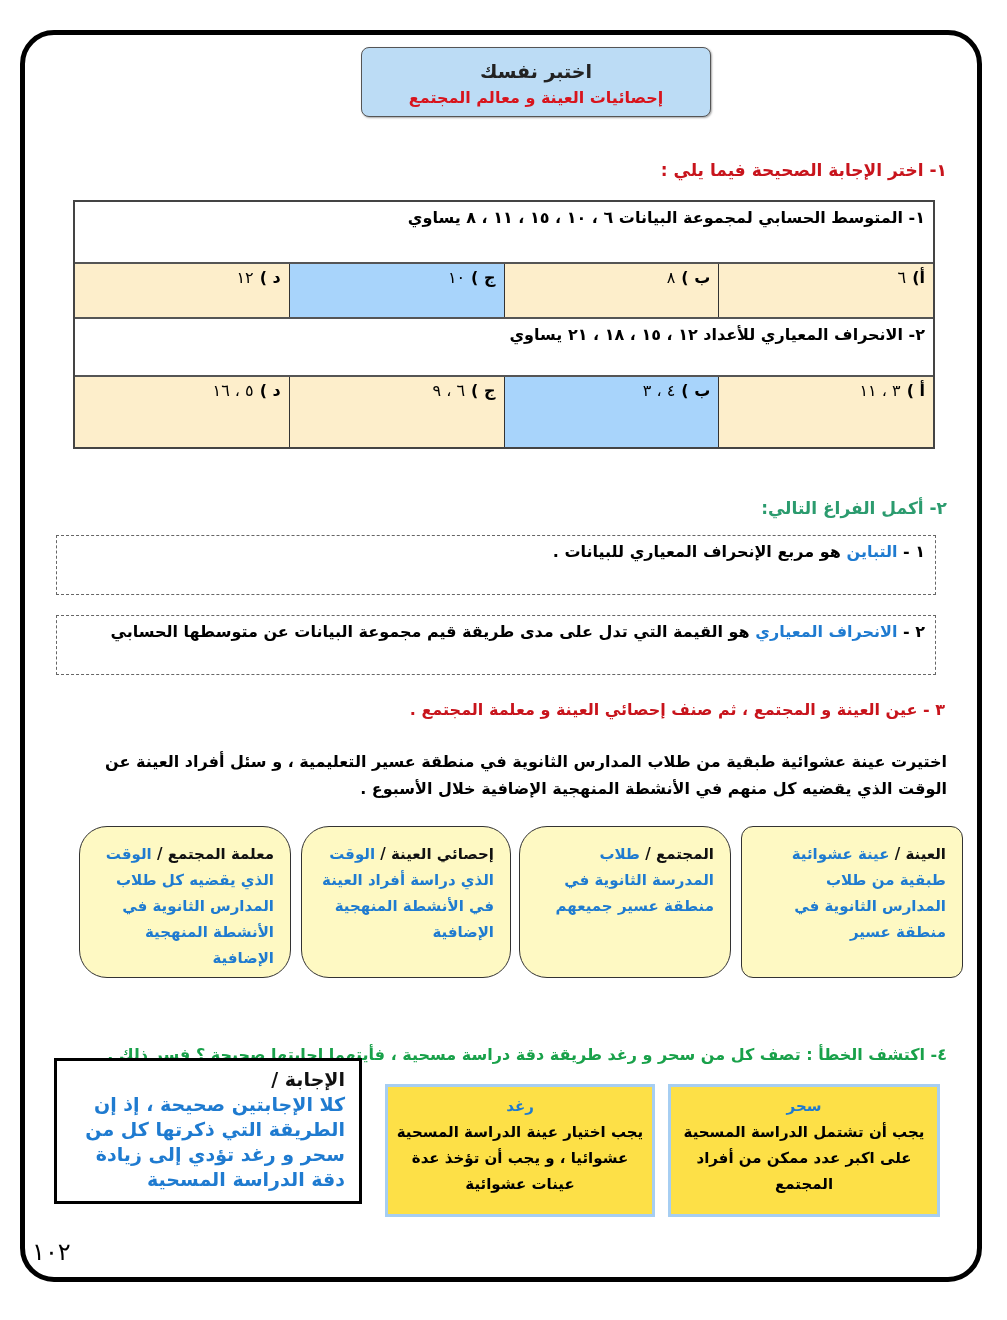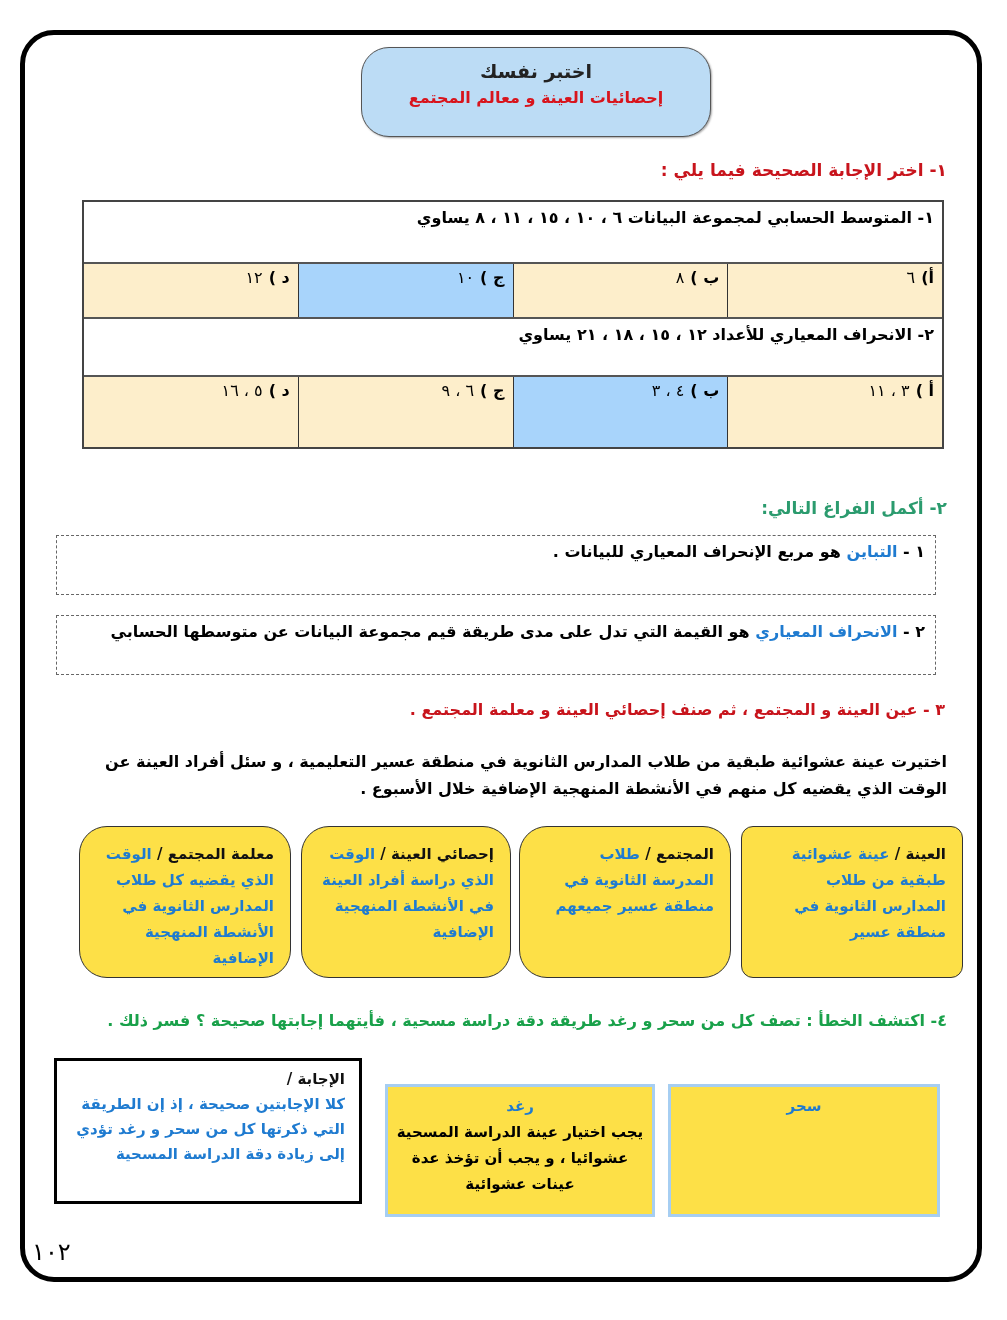--- a/index.html
+++ b/index.html
@@ -5,36 +5,36 @@
     * { box-sizing: border-box; margin: 0; padding: 0; }
     html, body { width: 1007px; height: 1320px; background: #ffffff; overflow: hidden; }
     body { position: relative; font-family: "DejaVu Sans", sans-serif; color: #000; direction: rtl; }
 
     .page-frame {
       position: absolute; left: 20px; top: 30px; width: 962px; height: 1252px;
       border: 5px solid #000; border-radius: 34px; background: #fff;
     }
 
     .title-box {
-      position: absolute; left: 361px; top: 47px; width: 350px; height: 90px;
-      background: #bcdcf5; border: 1px solid #555; border-radius: 28px;
+      position: absolute; left: 361px; top: 47px; width: 350px; height: 70px;
+      background: #bcdcf5; border: 1px solid #555; border-radius: 8px;
       text-align: center; box-shadow: 1px 1px 2px rgba(0,0,0,0.35);
     }
     .title-box .t1 { margin-top: 12px; font-size: 19px; font-weight: bold; color: #222; }
     .title-box .t2 { margin-top: 6px; font-size: 16px; font-weight: bold; color: #d8141c; }
 
     .sec-head { position: absolute; font-weight: bold; font-size: 17px; }
     .sec1 { right: 60px; top: 160px; color: #c8141c; }
     .sec2 { right: 60px; top: 498px; color: #2b9b6e; text-align: center; }
     .sec3 { right: 62px; top: 700px; color: #c8141c; font-size: 16px; }
-    .sec4 { right: 60px; top: 1006px; width: 890px; color: #19a14a; font-size: 16px; line-height: 30px; }
+    .sec4 { right: 60px; top: 1040px; width: 890px; color: #19a14a; font-size: 16px; line-height: 30px; }
 
     
     .mc-table {
-      position: absolute; left: 82px; top: 200px; width: 862px;
+      position: absolute; left: 73px; top: 200px; width: 862px;
       border: 2px solid #444; background: #fff;
     }
     .q-row { height: 62px; border-bottom: 2px solid #555; padding: 6px 8px; font-size: 16px; font-weight: bold; }
     .q-row.q2 { height: 58px; }
     .opt-row { display: flex; flex-direction: row; height: 55px; border-bottom: 2px solid #555; }
     .opt-row.r2 { height: 70px; border-bottom: none; }
     .opt { flex: 1; background: #fdeecb; border-left: 1px solid #333; padding: 4px 8px; font-size: 16px; display: flex; gap: 6px; }
     .opt:last-child { border-left: none; }
     .opt.correct { background: #a8d4fb; }
     .opt .letter { font-weight: bold; }
@@ -50,21 +50,21 @@
 
     .paragraph {
       position: absolute; right: 60px; top: 748px; width: 850px;
       font-size: 16px; font-weight: bold; line-height: 27px;
     }
 
     
     .cards { position: absolute; left: 78px; top: 826px; width: 885px; height: 155px; }
     .card {
       position: absolute; top: 0; width: 210px; height: 152px;
-      border: 1.5px solid #333; border-radius: 28px; background: #fde047;
+      border: 1.5px solid #333; border-radius: 28px; background: #fef9c3;
       padding: 14px 16px; font-size: 15px; font-weight: bold; line-height: 26px;
     }
     .card .lbl { color: #111; }
     .card .val { color: #1f7bd0; }
     .c1 { right: 0; width: 222px; border-radius: 12px; }
     .c2 { right: 232px; width: 212px; margin-left: 39px; }
     .c3 { right: 452px; width: 210px; }
     .c4 { right: 672px; width: 212px; }
 
     
@@ -73,21 +73,21 @@
       background: #fde047; border: 3px solid #a6cef2;
       text-align: center; font-size: 15px; font-weight: bold; line-height: 26px; padding-top: 6px;
     }
     .err-box .name { color: #1f7bd0; }
     .eb-sahar { left: 668px; width: 272px; }
     .eb-raghad { left: 385px; width: 270px; }
 
     .answer-box {
       position: absolute; left: 54px; top: 1058px; width: 308px; height: 146px;
       border: 3px solid #000; background: #fff; padding: 6px 14px;
-      font-size: 15px; font-weight: bold; line-height: 25px;
+      font-size: 19px; font-weight: bold; line-height: 25px;
     }
     .answer-box .lbl { color: #111; }
     .answer-box .val { color: #1f7bd0; }
 
     .page-num { position: absolute; left: 32px; top: 1238px; font-size: 24px; font-family: "DejaVu Serif", serif; direction: rtl; }
   </style>
 </head>
 <body>
 
 <div class="page-frame"></div>
@@ -164,20 +164,21 @@
   </div>
   <div class="card c4">
     <span class="lbl">معلمة المجتمع  / </span><span class="val">الوقت الذي يقضيه كل طلاب المدارس الثانوية  في الأنشطة المنهجية الإضافية</span>
   </div>
 </div>
 
 <div class="sec-head sec4">٤-  اكتشف الخطأ : تصف كل من سحر  و رغد طريقة  دقة دراسة مسحية ، فأيتهما إجابتها صحيحة ؟ فسر ذلك .</div>
 
 <div class="err-box eb-sahar">
   <div class="name">سحر</div>
+  <div>يجب أن تشتمل الدراسة المسحية على اكبر عدد ممكن من أفراد المجتمع</div>
 </div>
 <div class="err-box eb-raghad">
   <div class="name">رغد</div>
   <div>يجب اختيار عينة الدراسة المسحية عشوائيا ، و يجب أن تؤخذ عدة عينات عشوائية</div>
 </div>
 <div class="answer-box">
   <div class="lbl">الإجابة / </div>
   <div class="val">كلا الإجابتين صحيحة ، إذ إن الطريقة التي ذكرتها كل من سحر و رغد تؤدي إلى زيادة دقة الدراسة المسحية</div>
 </div>
 

